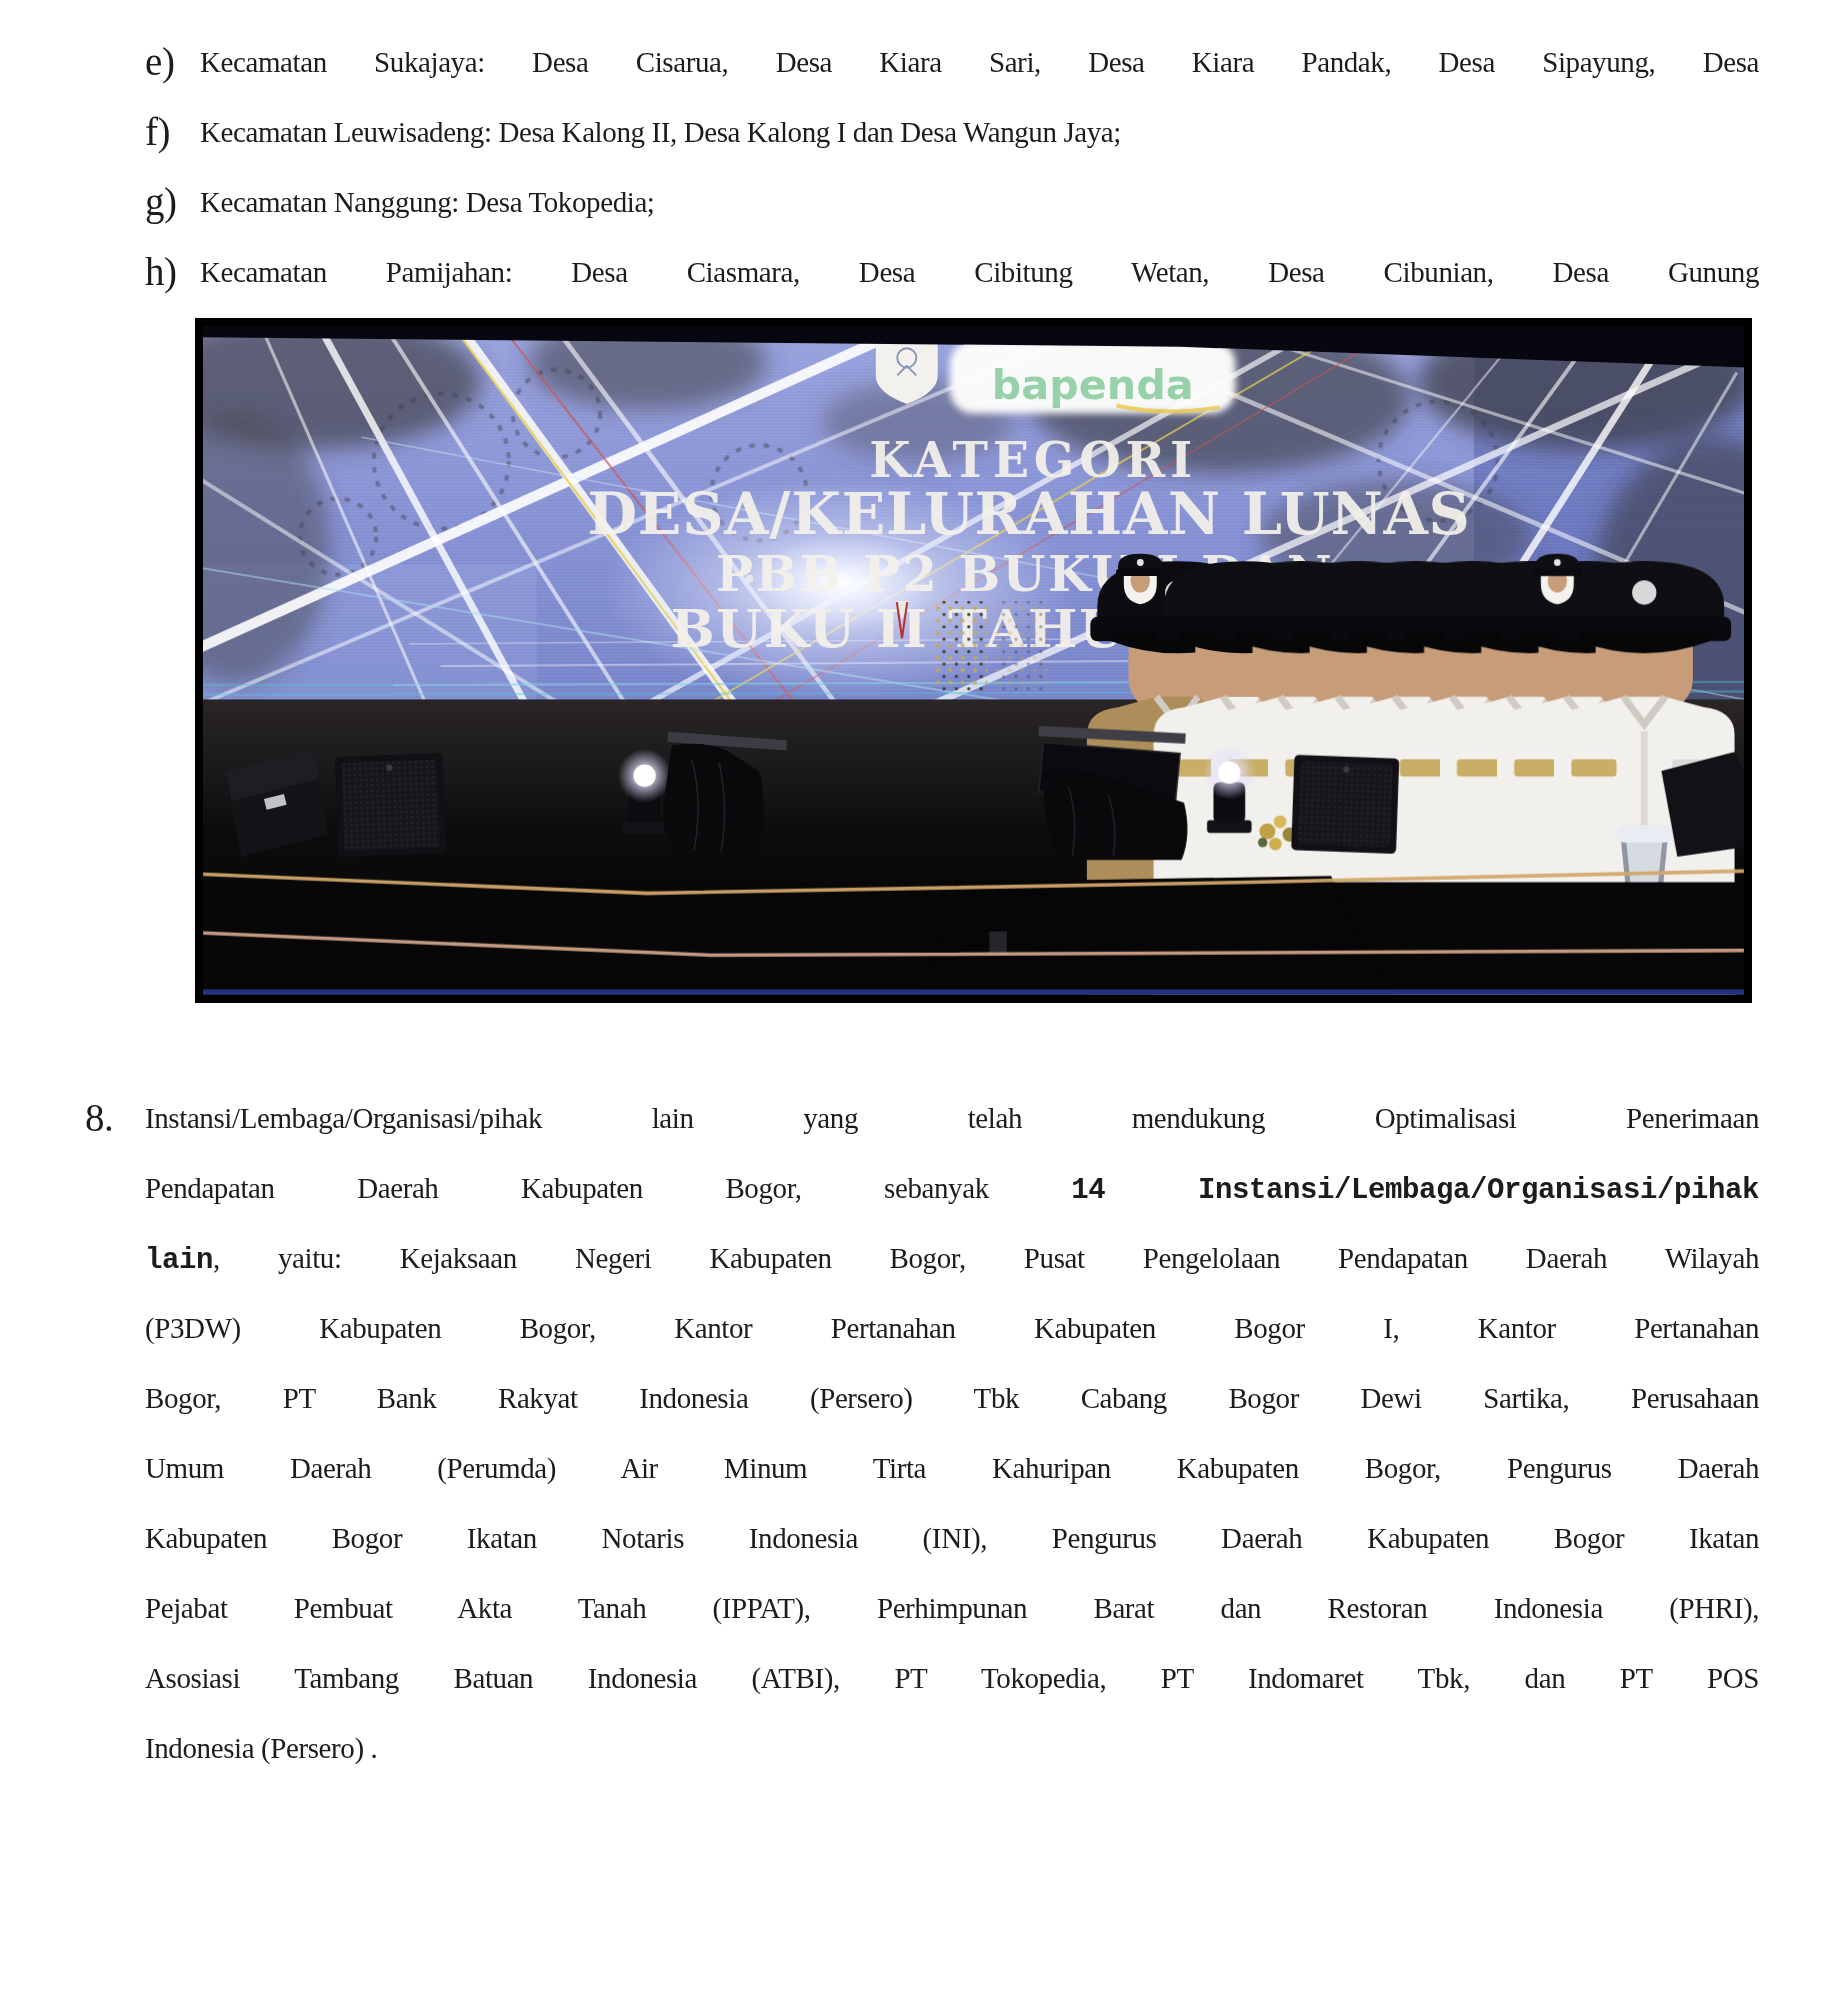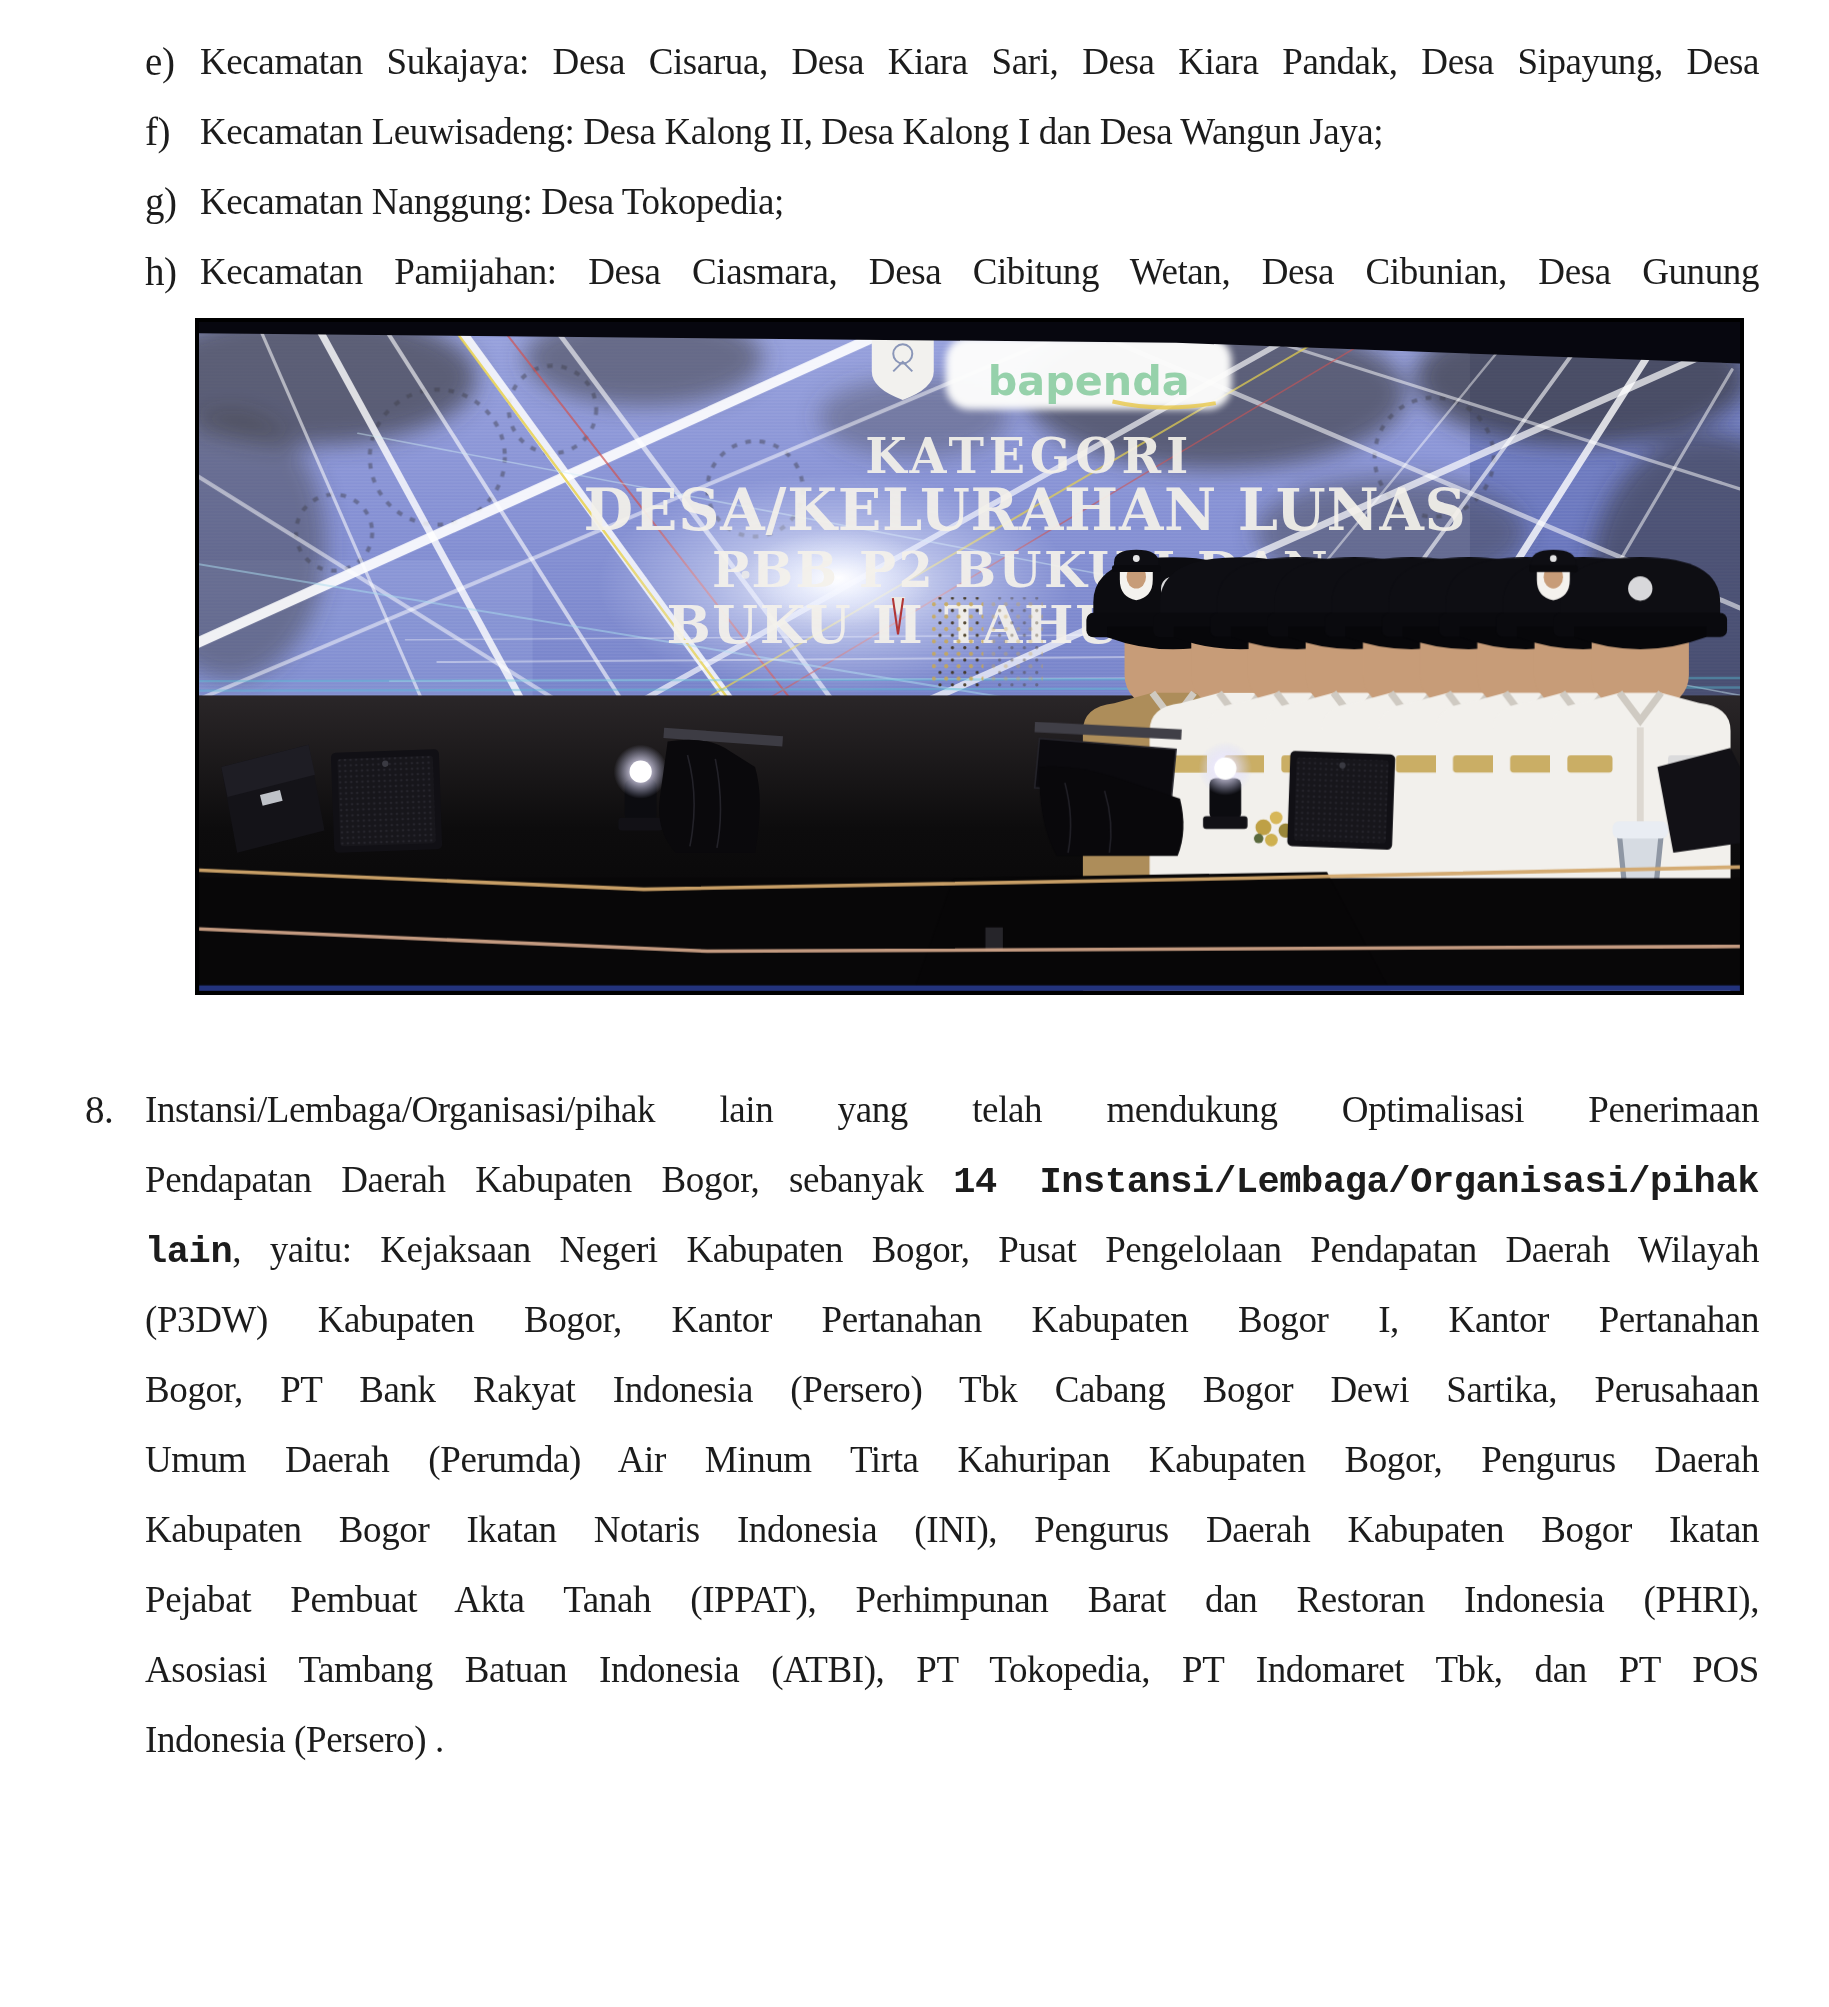--- a/index.html
+++ b/index.html
@@ -11,32 +11,32 @@
   .doc{position:relative;width:1830px;height:2007px;}
 
   
   .kec-list{margin:27px 71px 0 145px;padding:0;list-style:none;}
   .kec-item{position:relative;padding-left:55px;}
   .kec-item .lbl{
     position:absolute;left:0;top:0;
     font-size:39px;line-height:70px;letter-spacing:-0.4px;
   }
   .jline{
-    font-size:37px;line-height:70px;letter-spacing:-0.4px;
+    font-size:29px;line-height:70px;letter-spacing:-0.4px;
     text-align:justify;text-align-last:justify;
     overflow:hidden;max-height:70px;
   }
   .jline.last{text-align:left;text-align-last:left;}
   .jline .bold{font-weight:bold;font-family:Liberation Mono, monospace;}
 
   
   .photo{
     margin:11px 0 0 195px;padding:0;
     width:1541px;height:669px;
-    border:4px solid #000000;
+    border:8px solid #000000;
     box-sizing:content-box;
     background:#7d88cc;
   }
   .photo svg{display:block;}
 
   
   .para8{position:relative;margin:80px 71px 0 85px;padding-left:60px;}
   .para8 .num{
     position:absolute;left:0;top:0;
     font-size:39px;line-height:70px;letter-spacing:-0.4px;

